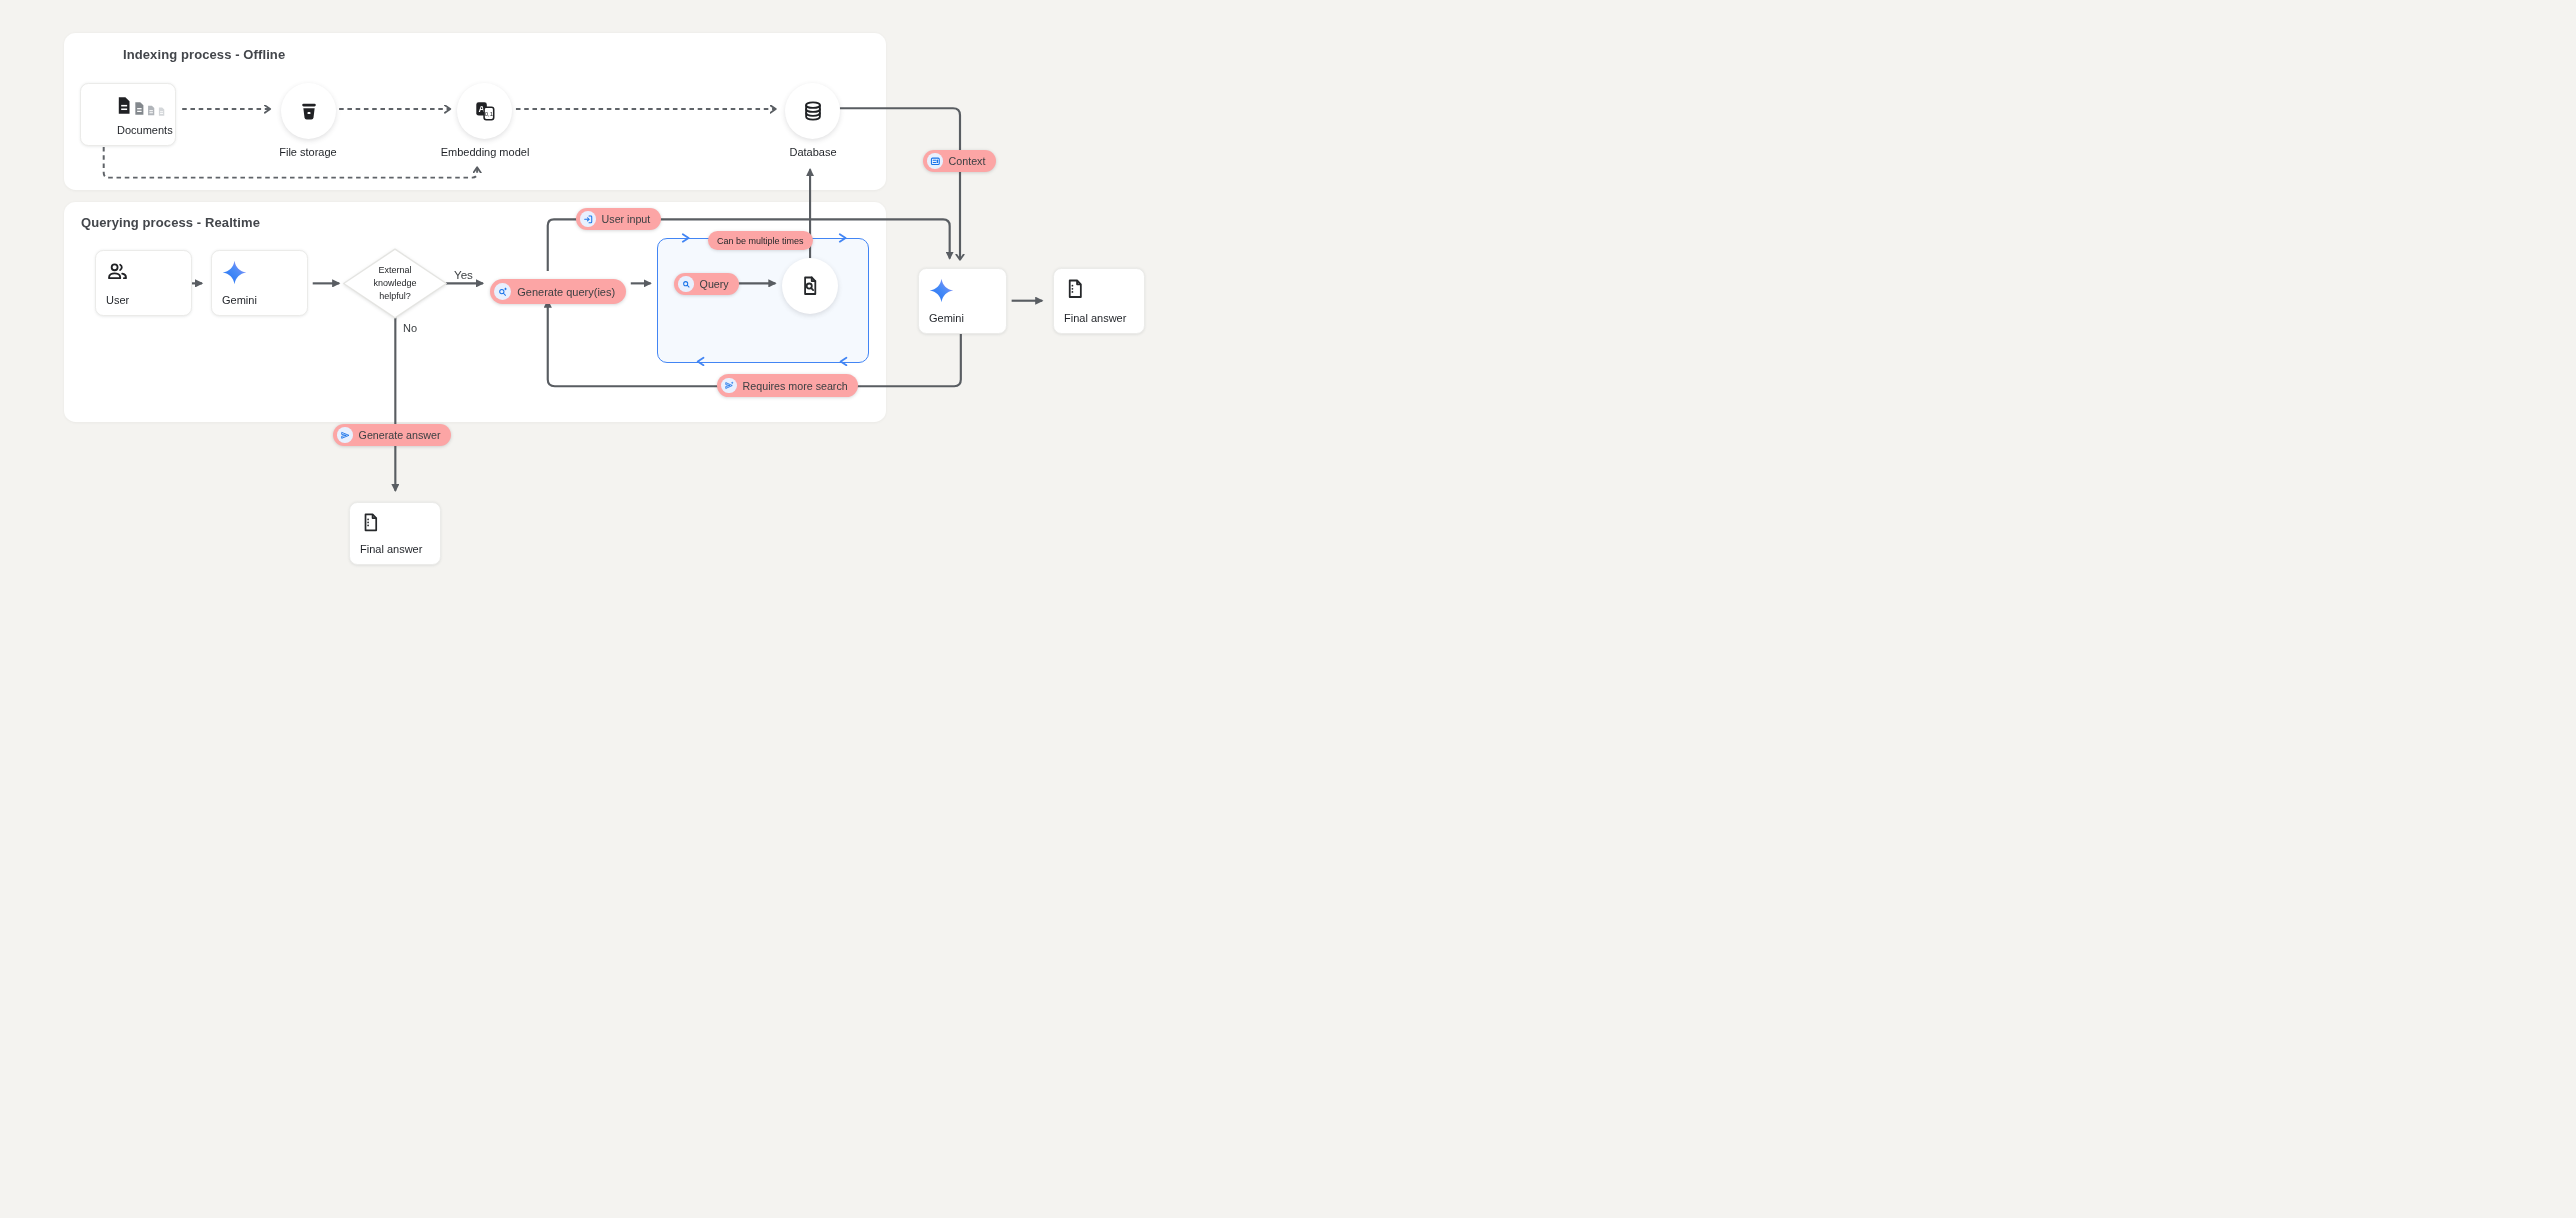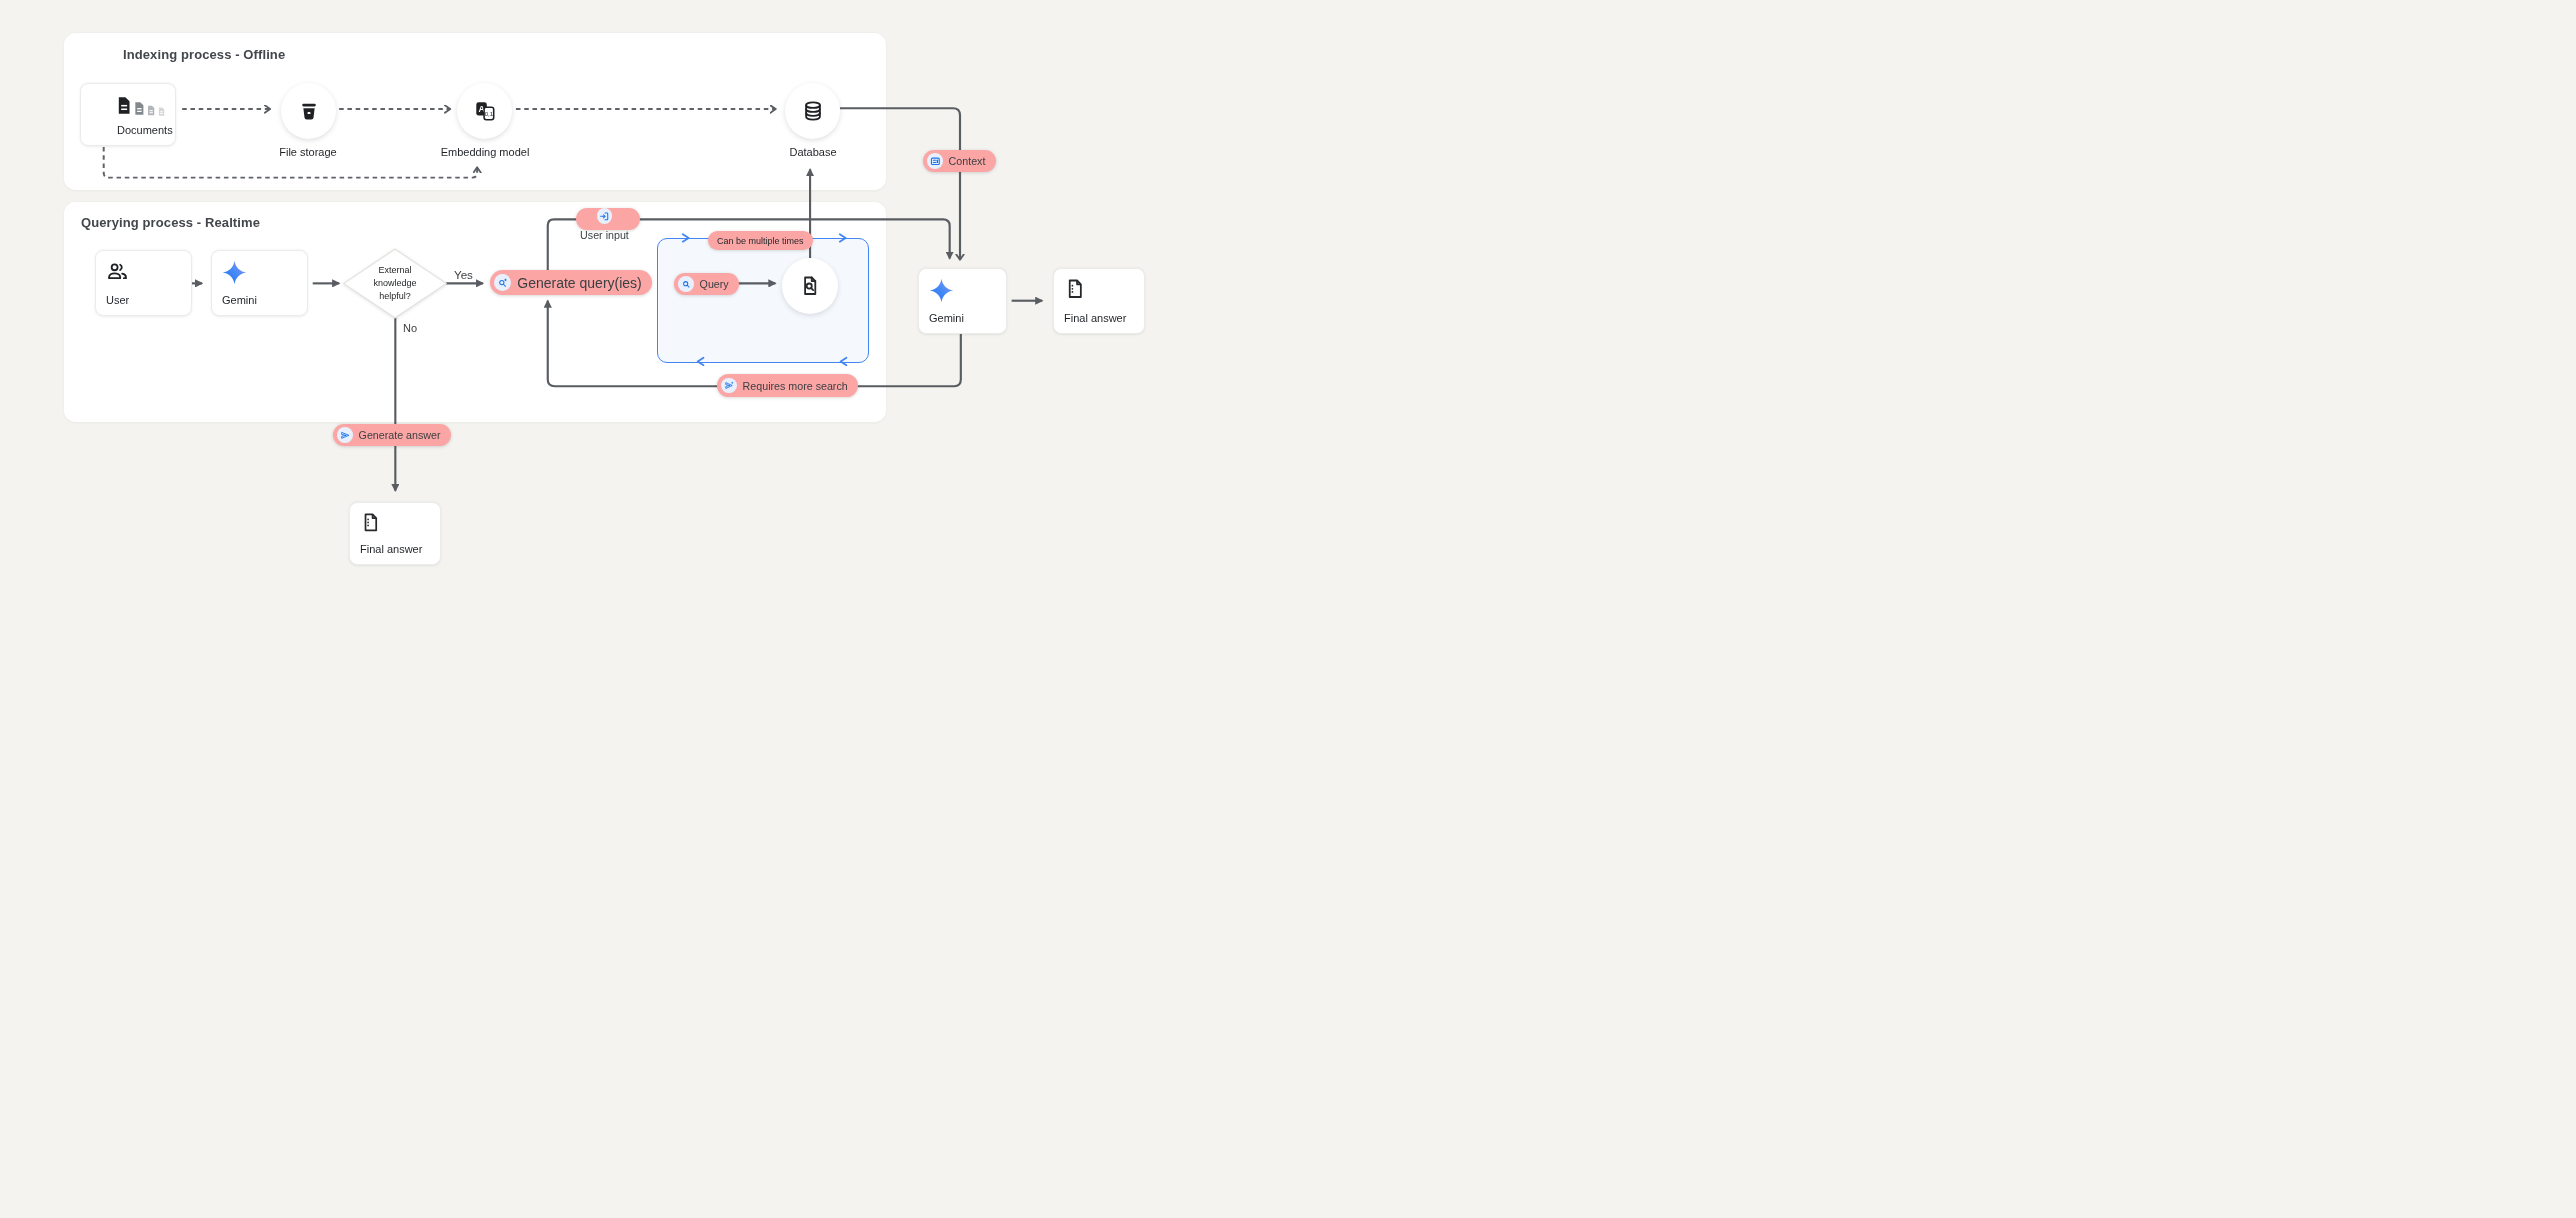--- a/index.html
+++ b/index.html
@@ -208,32 +208,32 @@
 </svg>
 <div class="diamond-text">
   <span>External</span>
   <span>knowledge</span>
   <span>helpful?</span>
 </div>
 
 <div class="edge-label" style="left:454px;top:268px;font-size:11.6px;">Yes</div>
 <div class="edge-label" style="left:403px;top:322px;font-size:11px;">No</div>
 
-<div class="badge" style="left:490px;top:270px;height:25px;font-size:14px;">
+<div class="badge" style="left:490px;top:279px;height:25px;font-size:11px;">
   <span class="chip" style="width:17.4px;height:17.4px;">
     <svg width="11.6" height="11.6" viewBox="0 0 24 24">
       <circle cx="10" cy="11.5" r="4.4" fill="none" stroke="#1a73e8" stroke-width="2.1"></circle>
       <path d="M13.4 15 L17.6 19.2" stroke="#1a73e8" stroke-width="2.1" stroke-linecap="round"></path>
       <path d="M17.6 2.6 c.32 1.9 1.5 3.08 3.4 3.4 c-1.9 .32 -3.08 1.5 -3.4 3.4 c-.32 -1.9 -1.5 -3.08 -3.4 -3.4 c1.9 -.32 3.08 -1.5 3.4 -3.4 z" fill="#1a73e8"></path>
     </svg>
   </span>
   <span>Generate query(ies)</span>
 </div>
 
-<div class="badge" style="left:576px;top:208px;flex-direction:column;">
+<div class="badge" style="left:576px;top:208px;">
   <span class="chip">
     <svg width="10.7" height="10.7" viewBox="0 0 24 24" fill="none" stroke="#1a73e8" stroke-width="2.3" stroke-linecap="round" stroke-linejoin="round">
       <path d="M13.5 4.5 h4.5 a1.6 1.6 0 0 1 1.6 1.6 v11.8 a1.6 1.6 0 0 1 -1.6 1.6 h-4.5"></path>
       <path d="M3.8 12 h9.5"></path>
       <path d="M10 8.4 L13.6 12 L10 15.6"></path>
     </svg>
   </span>
   <span>User input</span>
 </div>
 

